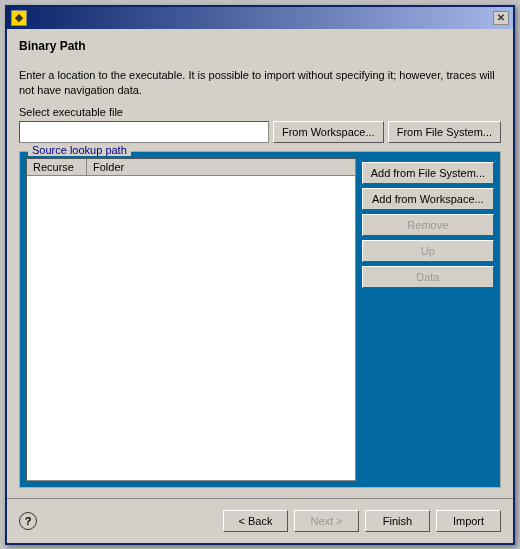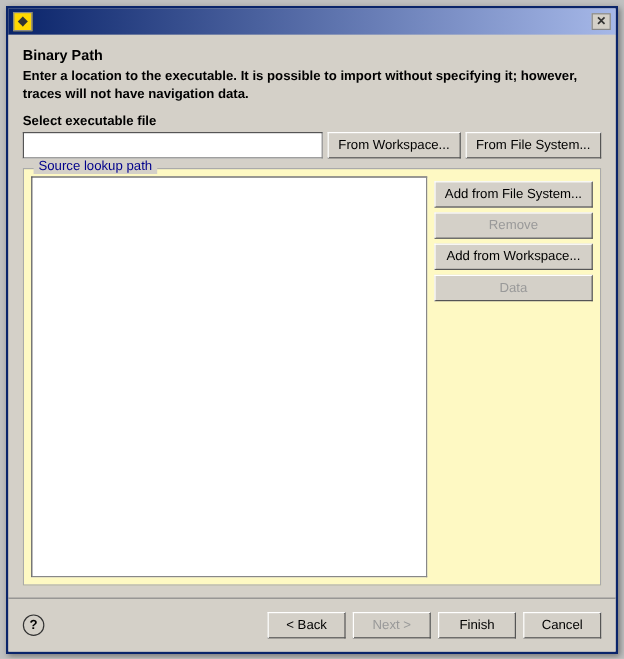--- a/index.html
+++ b/index.html
@@ -83,34 +83,32 @@
       padding: 10px 12px;
       display: flex;
       flex-direction: column;
       gap: 8px;
       background: #d4d0c8;
     }
 
     .section-title {
       font-weight: bold;
       font-size: 12px;
-      margin-bottom: 4px;
+      margin-bottom: 15px;
     }
 
     .description-text {
       font-size: 11px;
       color: #000;
       line-height: 1.4;
-      font-weight: bold;
     }
 
     .form-label {
       font-size: 11px;
       margin-bottom: 3px;
-      font-weight: bold;
     }
 
     .input-row {
       display: flex;
       align-items: flex-start;
       gap: 4px;
       border-radius: 10px;
     }
 
     .text-input {
@@ -140,21 +138,21 @@
     }
 
     .btn:disabled, .btn.disabled {
       color: #999;
       cursor: default;
     }
 
     .source-lookup-group {
       border: 1px solid #aaa;
       padding: 6px 6px 6px 6px;
-      background: #fef9c3;
+      background: #0369a1;
       position: relative;
       flex: 1;
     }
 
     .group-legend {
       position: absolute;
       top: -8px;
       left: 8px;
       background: #d4d0c8;
       padding: 0 4px;
@@ -281,38 +279,43 @@
         <button class="btn">From Workspace...</button>
         <button class="btn">From File System...</button>
       </div>
     </div>
 
     <div class="source-lookup-group">
       <span class="group-legend">Source lookup path</span>
       <div class="source-lookup-inner">
 
         <div class="table-container">
+          <div class="table-header">
+            <div class="table-header-cell">Recurse</div>
+            <div class="table-header-cell">Folder</div>
+          </div>
           <div class="table-body">
           </div>
         </div>
 
         <div class="side-buttons">
           <button class="btn">Add from File System...</button>
+          <button class="btn">Add from Workspace...</button>
           <button class="btn disabled" disabled="">Remove</button>
-          <button class="btn">Add from Workspace...</button>
+          <button class="btn disabled" disabled="">Up</button>
           <button class="btn disabled" disabled="">Data</button>
         </div>
       </div>
     </div>
   </div>
 
   <div class="dialog-footer">
     <div class="footer-left">
       <div class="help-icon">?</div>
     </div>
     <div class="footer-buttons">
       <button class="btn">&lt; Back</button>
       <button class="btn disabled" disabled="">Next &gt;</button>
       <button class="btn">Finish</button>
-      <button class="btn">Cancel</button>
+      <button class="btn">Import</button>
     </div>
   </div>
 </div>
 
 </body></html>

